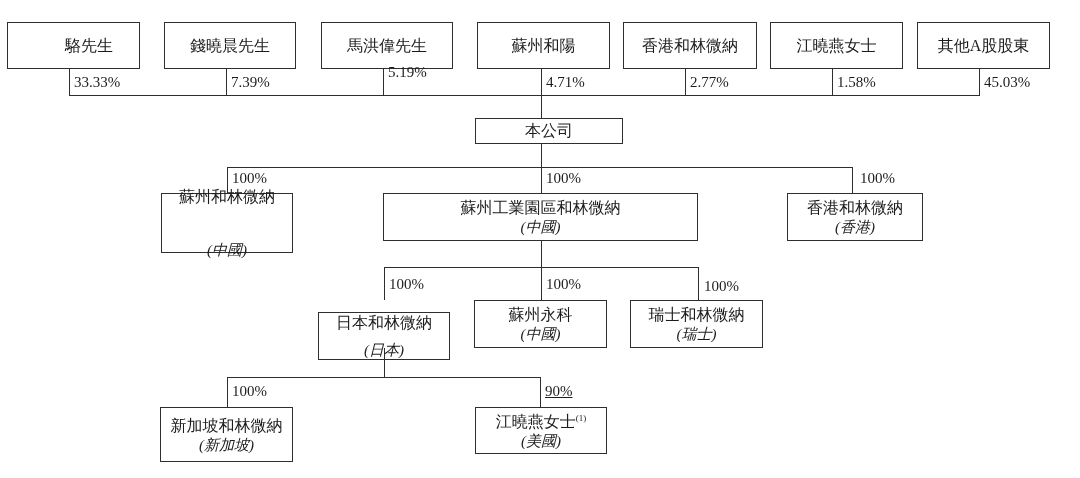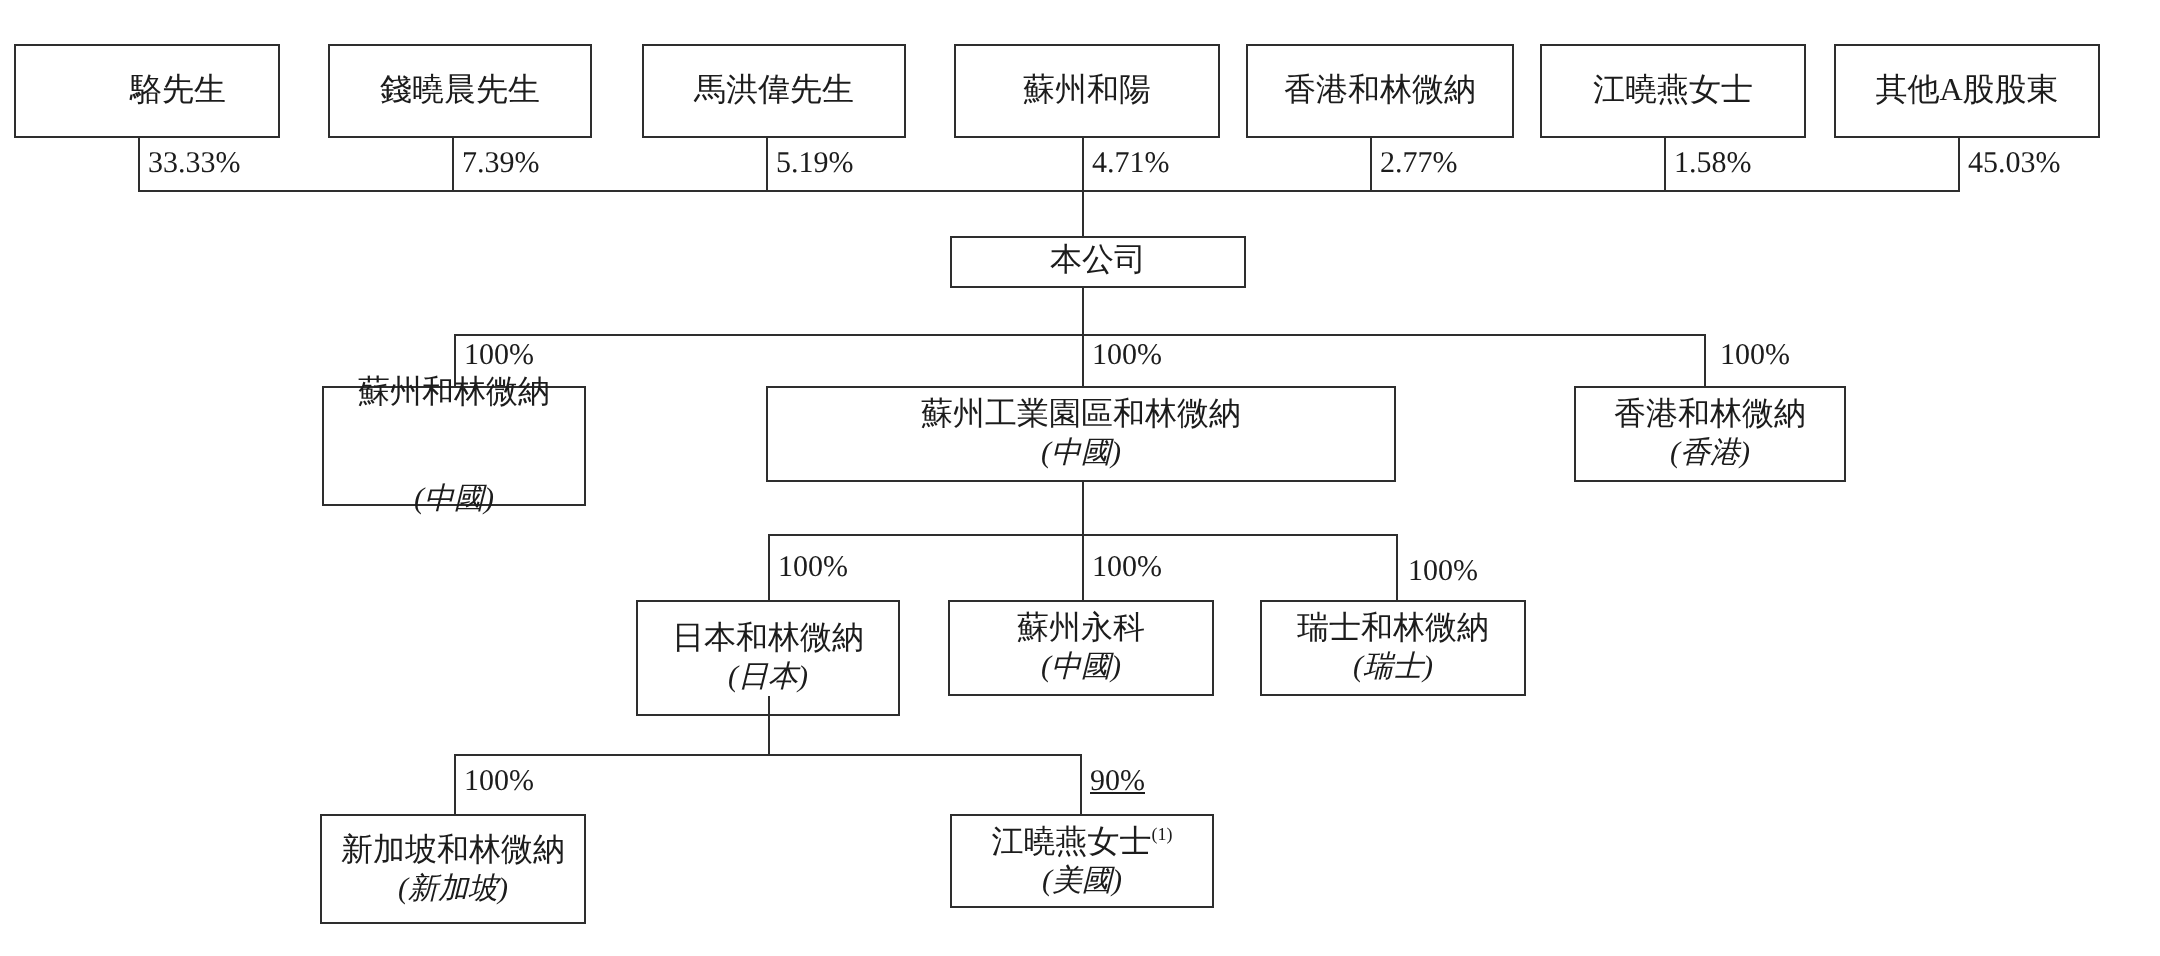--- a/index.html
+++ b/index.html
@@ -76,21 +76,21 @@
   <div class="vl" style="left:69px;  top:69px; height:26px;"></div>
   <div class="vl" style="left:226px; top:69px; height:26px;"></div>
   <div class="vl" style="left:383px; top:69px; height:26px;"></div>
   <div class="vl" style="left:541px; top:69px; height:26px;"></div>
   <div class="vl" style="left:685px; top:69px; height:26px;"></div>
   <div class="vl" style="left:832px; top:69px; height:26px;"></div>
   <div class="vl" style="left:979px; top:69px; height:26px;"></div>
 
   <div class="pct" style="left:74px;  top:73px;">33.33%</div>
   <div class="pct" style="left:231px; top:73px;">7.39%</div>
-  <div class="pct" style="left:388px; top:73px;">5.19%</div>
+  <div class="pct" style="left:388px; top:63px;">5.19%</div>
   <div class="pct" style="left:546px; top:73px;">4.71%</div>
   <div class="pct" style="left:690px; top:73px;">2.77%</div>
   <div class="pct" style="left:837px; top:73px;">1.58%</div>
   <div class="pct" style="left:984px; top:73px;">45.03%</div>
 
   <div class="hl" style="left:69px; top:95px; width:911px;"></div>
   <div class="vl" style="left:541px; top:95px; height:23px;"></div>
 
   <div class="box" style="left:475px; top:118px; width:148px; height:26px;">
     <span class="entity-name">本公司</span>
@@ -122,21 +122,21 @@
   <div class="vl" style="left:541px; top:241px; height:26px;"></div>
   <div class="hl" style="left:384px; top:267px; width:315px;"></div>
   <div class="vl" style="left:384px; top:267px; height:33px;"></div>
   <div class="vl" style="left:541px; top:267px; height:33px;"></div>
   <div class="vl" style="left:698px; top:267px; height:33px;"></div>
 
   <div class="pct" style="left:389px; top:275px;">100%</div>
   <div class="pct" style="left:546px; top:275px;">100%</div>
   <div class="pct" style="left:704px; top:277px;">100%</div>
 
-  <div class="box" style="left:318px; top:300px; width:132px; height:58px;">
+  <div class="box" style="left:318px; top:312px; width:132px; height:48px;justify-content:space-between;">
     <span class="entity-name">日本和林微納</span>
     <span class="jurisdiction">(日本)</span>
   </div>
   <div class="box" style="left:474px; top:300px; width:133px; height:48px;">
     <span class="entity-name">蘇州永科</span>
     <span class="jurisdiction">(中國)</span>
   </div>
   <div class="box" style="left:630px; top:300px; width:133px; height:48px;">
     <span class="entity-name">瑞士和林微納</span>
     <span class="jurisdiction">(瑞士)</span>

